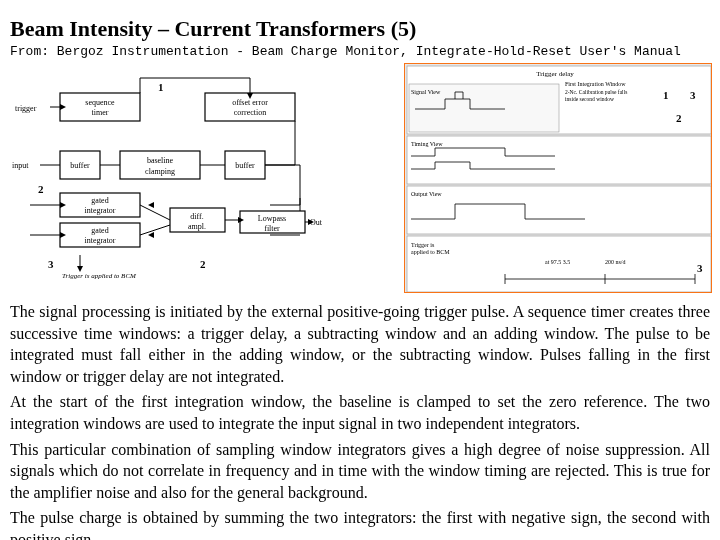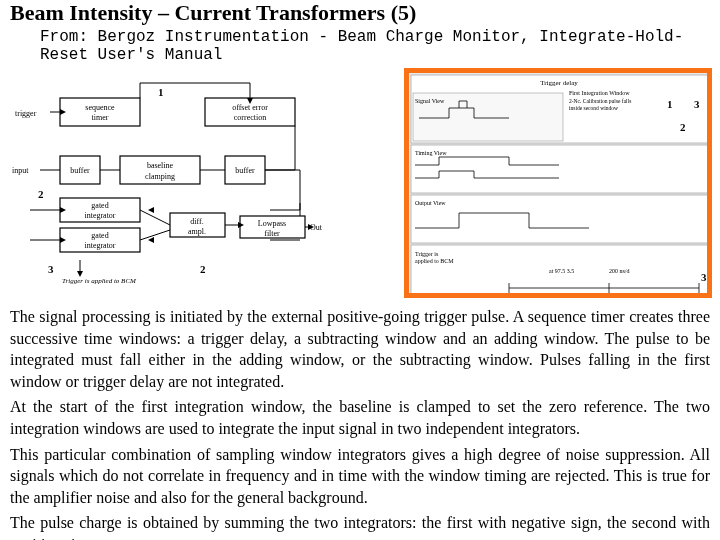--- a/index.html
+++ b/index.html
@@ -7,52 +7,51 @@
       width: 720px;
       height: 540px;
       background: #fff;
       font-family: 'Times New Roman', Times, serif;
       overflow: hidden;
       position: relative;
     }
     #page-container {
       width: 720px;
       height: 540px;
-      padding: 0 10px;
+      padding: 16px 10px;
       position: relative;
     }
     #title {
       font-size: 22px;
       font-weight: bold;
       margin-bottom: 2px;
       font-family: 'Times New Roman', Times, serif;
     }
     #subtitle {
-      font-size: 16px;
+      font-size: 13px;
       margin-bottom: 4px;
       font-family: 'Courier New', Courier, monospace;
-      margin-left: 30px;
     }
     #main-content {
       display: flex;
       flex-direction: row;
       gap: 4px;
     }
     #diagram-section {
       width: 390px;
       position: relative;
     }
     #right-section {
       width: 310px;
       position: relative;
     }
     #oscilloscope-image {
       width: 308px;
       height: 230px;
-      border: 5px solid #f97316;
+      border: 1px solid #f97316;
       background: #f5f5f5;
       position: relative;
       overflow: hidden;
     }
     #text-section {
       margin-top: 4px;
       font-size: 16px;
       line-height: 1.35;
       font-family: 'Times New Roman', Times, serif;
     }

